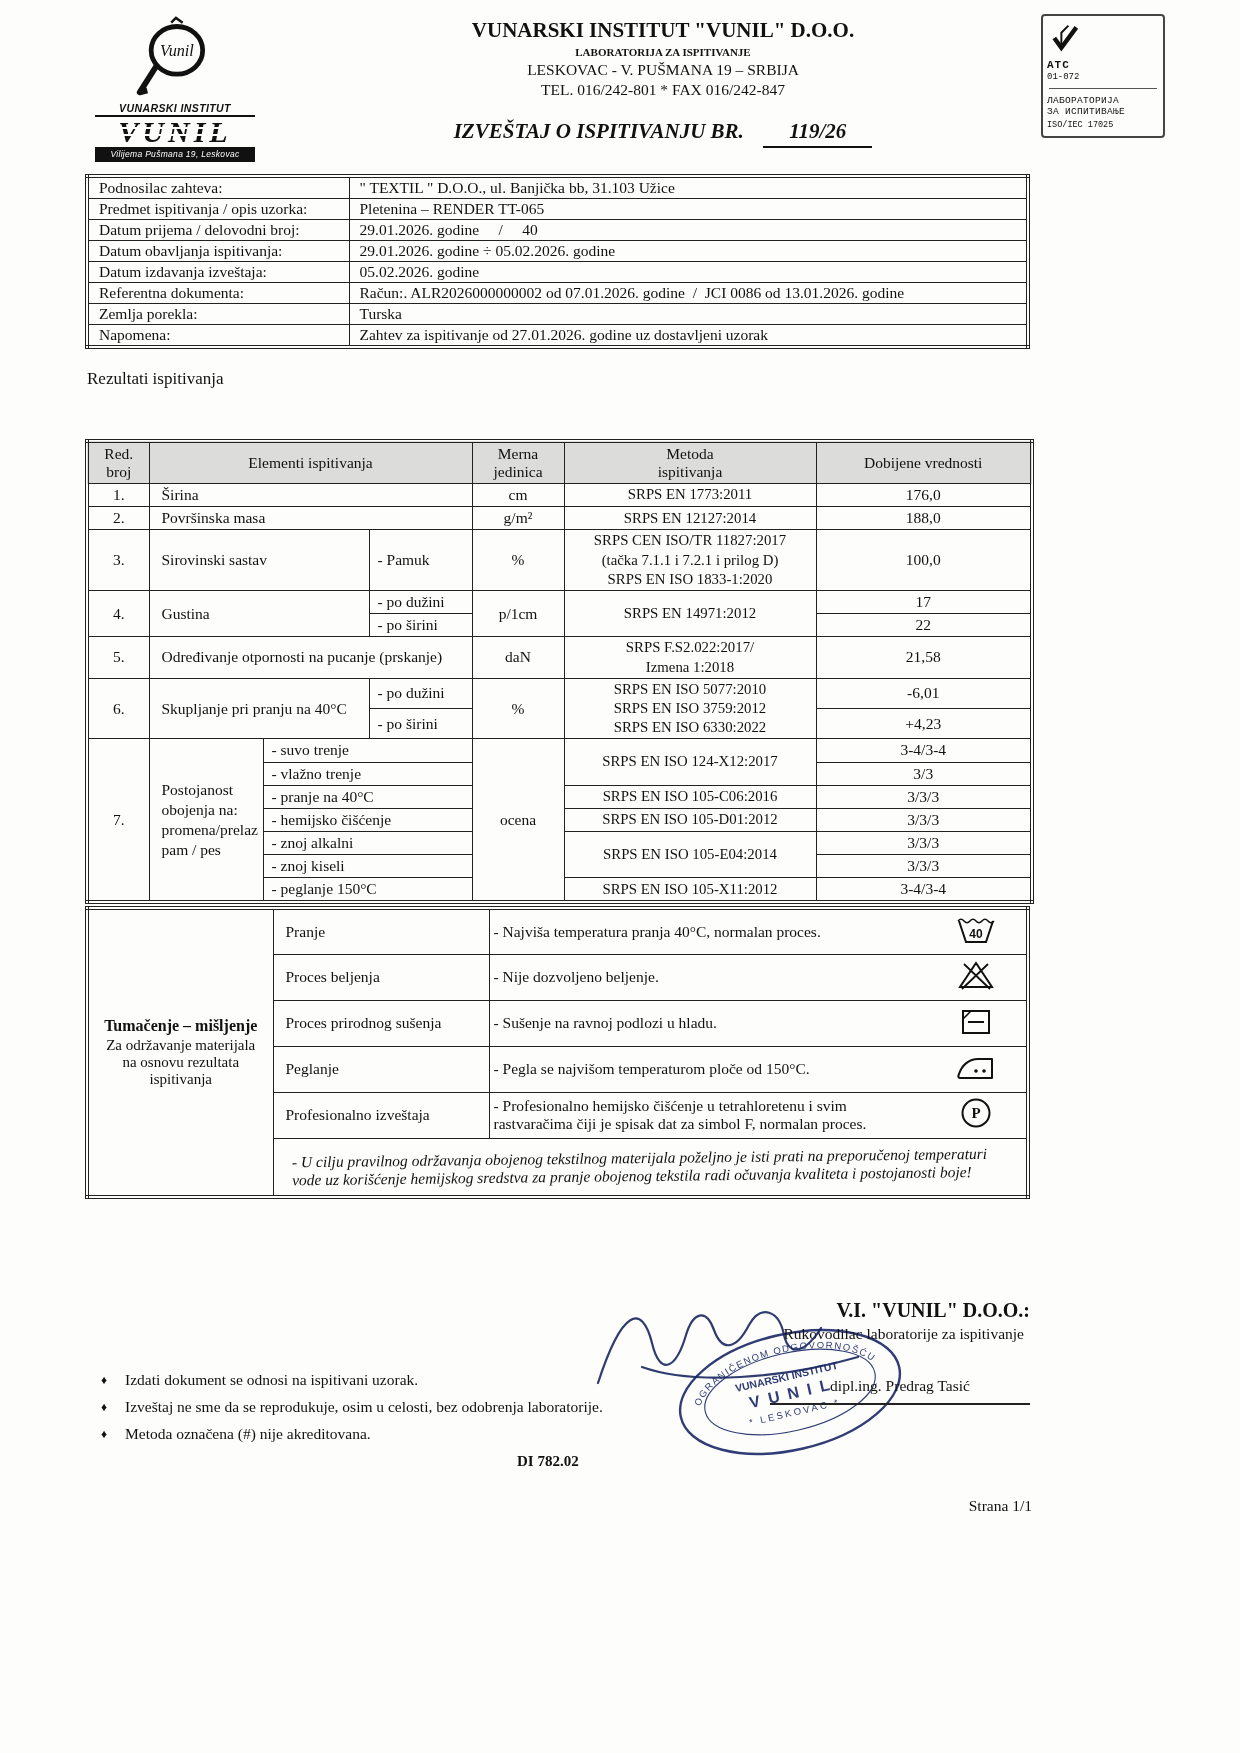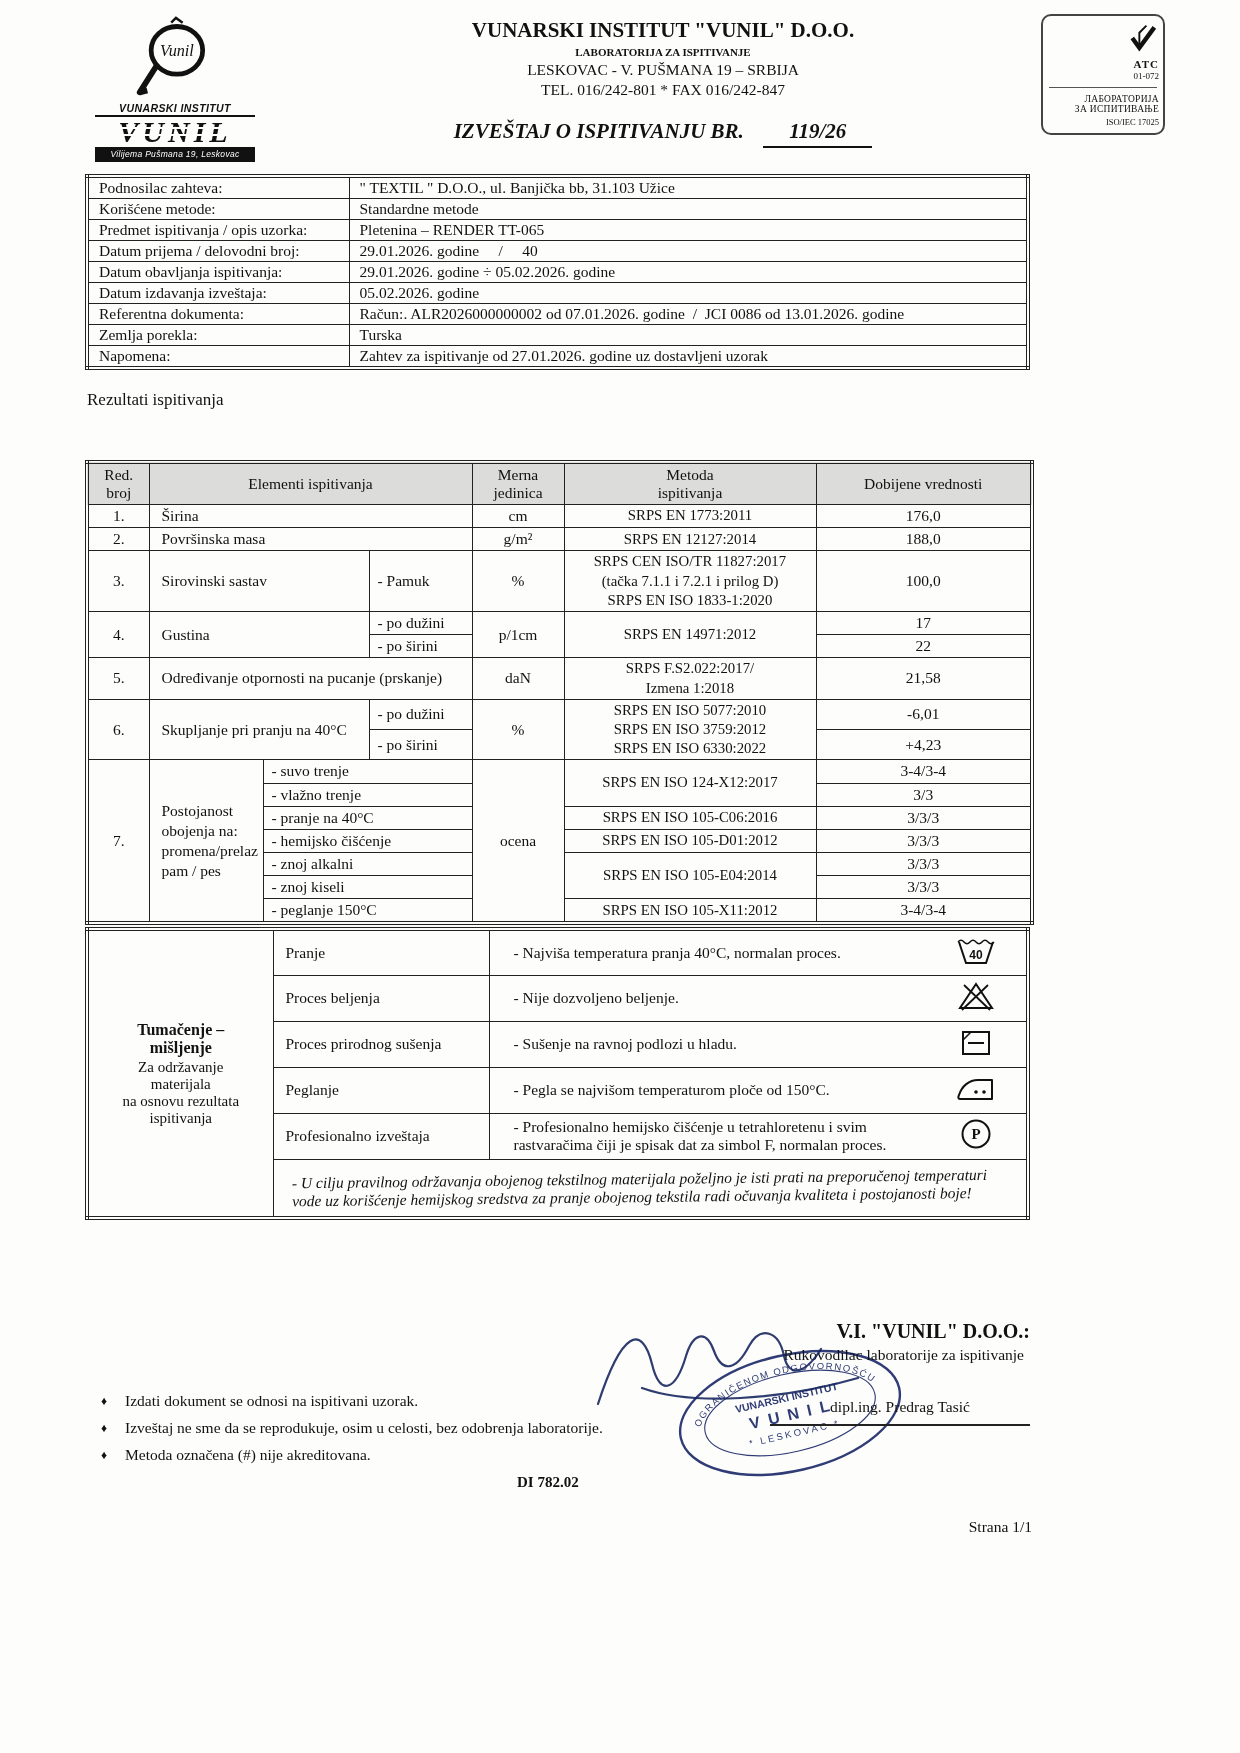--- a/index.html
+++ b/index.html
@@ -20,21 +20,21 @@
   .logo-bar { background:#111; color:#fff; font-family:"Liberation Sans", sans-serif; font-style:italic; font-size:8.5px; padding:2px 2px 3px; letter-spacing:.3px; }
 
   .head-center { flex:1 1 auto; text-align:center; padding-top:4px; }
   .inst-name { font-size:21px; font-weight:bold; }
   .lab-name { font-size:11px; font-weight:bold; margin-top:3px; }
   .addr-line { font-size:15.5px; margin-top:3px; }
   .tel-line { font-size:15.5px; margin-top:2px; }
   .report-line { margin-top:20px; font-size:21px; font-weight:bold; font-style:italic; }
   .report-no { display:inline-block; border-bottom:2px solid #111; padding:0 26px 2px; margin-left:14px; }
 
-  .accr-box { flex:0 0 124px; width:124px; border:2px solid #444; border-radius:10px; text-align:right; padding:7px 4px 6px; font-family:Liberation Serif, serif; }
+  .accr-box { flex:0 0 124px; width:124px; border:2px solid #444; border-radius:4px; text-align:left; padding:7px 4px 6px; font-family:Liberation Mono, monospace; }
   .accr-org { font-size:11px; font-weight:bold; letter-spacing:1px; margin-top:1px; }
   .accr-code { font-size:9px; margin-top:1px; }
   .accr-div { border:0; border-top:1.5px solid #555; margin:6px 2px 6px; }
   .accr-l1,.accr-l2 { font-size:9.5px; letter-spacing:.3px; }
   .accr-std { font-size:8.5px; margin-top:3px; }
 
   
   table { border-collapse:collapse; table-layout:fixed; width:945px; }
   td, th { border:1px solid #222; vertical-align:middle; }
   .pre { white-space:pre-line; }
@@ -52,21 +52,21 @@
   .results-table { border:4px double #222; font-size:15.5px; }
   .results-table th { background:#dcdcda; font-weight:normal; padding:2px 4px; }
   .results-table td { padding:1px 6px; line-height:1.3; }
   .cc { text-align:center; }
   .el { padding-left:12px !important; }
   .sub { padding-left:8px !important; }
   .method { font-size:14.8px; text-align:center; }
 
   
   .care-table { margin-top:2px; border:4px double #222; font-size:15.5px; }
-  .care-table td { padding:4px 24px; }
+  .care-table td { padding:4px 4px; }
   .care-head { width:186px; text-align:center; vertical-align:middle; }
   .care-head-title { font-weight:bold; font-size:16px; }
   .care-head-sub { font-size:15px; margin-top:2px; }
   .care-label { width:216px; padding-left:12px !important; height:46px; }
   .care-desc { border-right-style:hidden !important; }
   .care-icon { width:102px; text-align:center; border-left-style:hidden !important; }
   .care-note { padding:10px 18px !important; }
   .care-note em { display:block; font-size:15.5px; transform:rotate(-0.7deg); }
 
   
@@ -130,24 +130,20 @@
       <div class="accr-l2">ЗА ИСПИТИВАЊЕ</div>
       <div class="accr-std">ISO/IEC 17025</div>
     </div>
   </header>
 
   <table class="info-table">
     <tbody>
         <tr>
       <td class="info-label">Podnosilac zahteva:</td>
       <td class="info-val">" TEXTIL " D.O.O., ul. Banjička bb, 31.103 Užice</td>
-    </tr>
-    <tr>
-      <td class="info-label">Korišćene metode:</td>
-      <td class="info-val">Standardne metode</td>
     </tr>
     <tr>
       <td class="info-label">Predmet ispitivanja / opis uzorka:</td>
       <td class="info-val">Pletenina – RENDER TT-065</td>
     </tr>
     <tr>
       <td class="info-label">Datum prijema / delovodni broj:</td>
       <td class="info-val">29.01.2026. godine     /     40</td>
     </tr>
     <tr>

